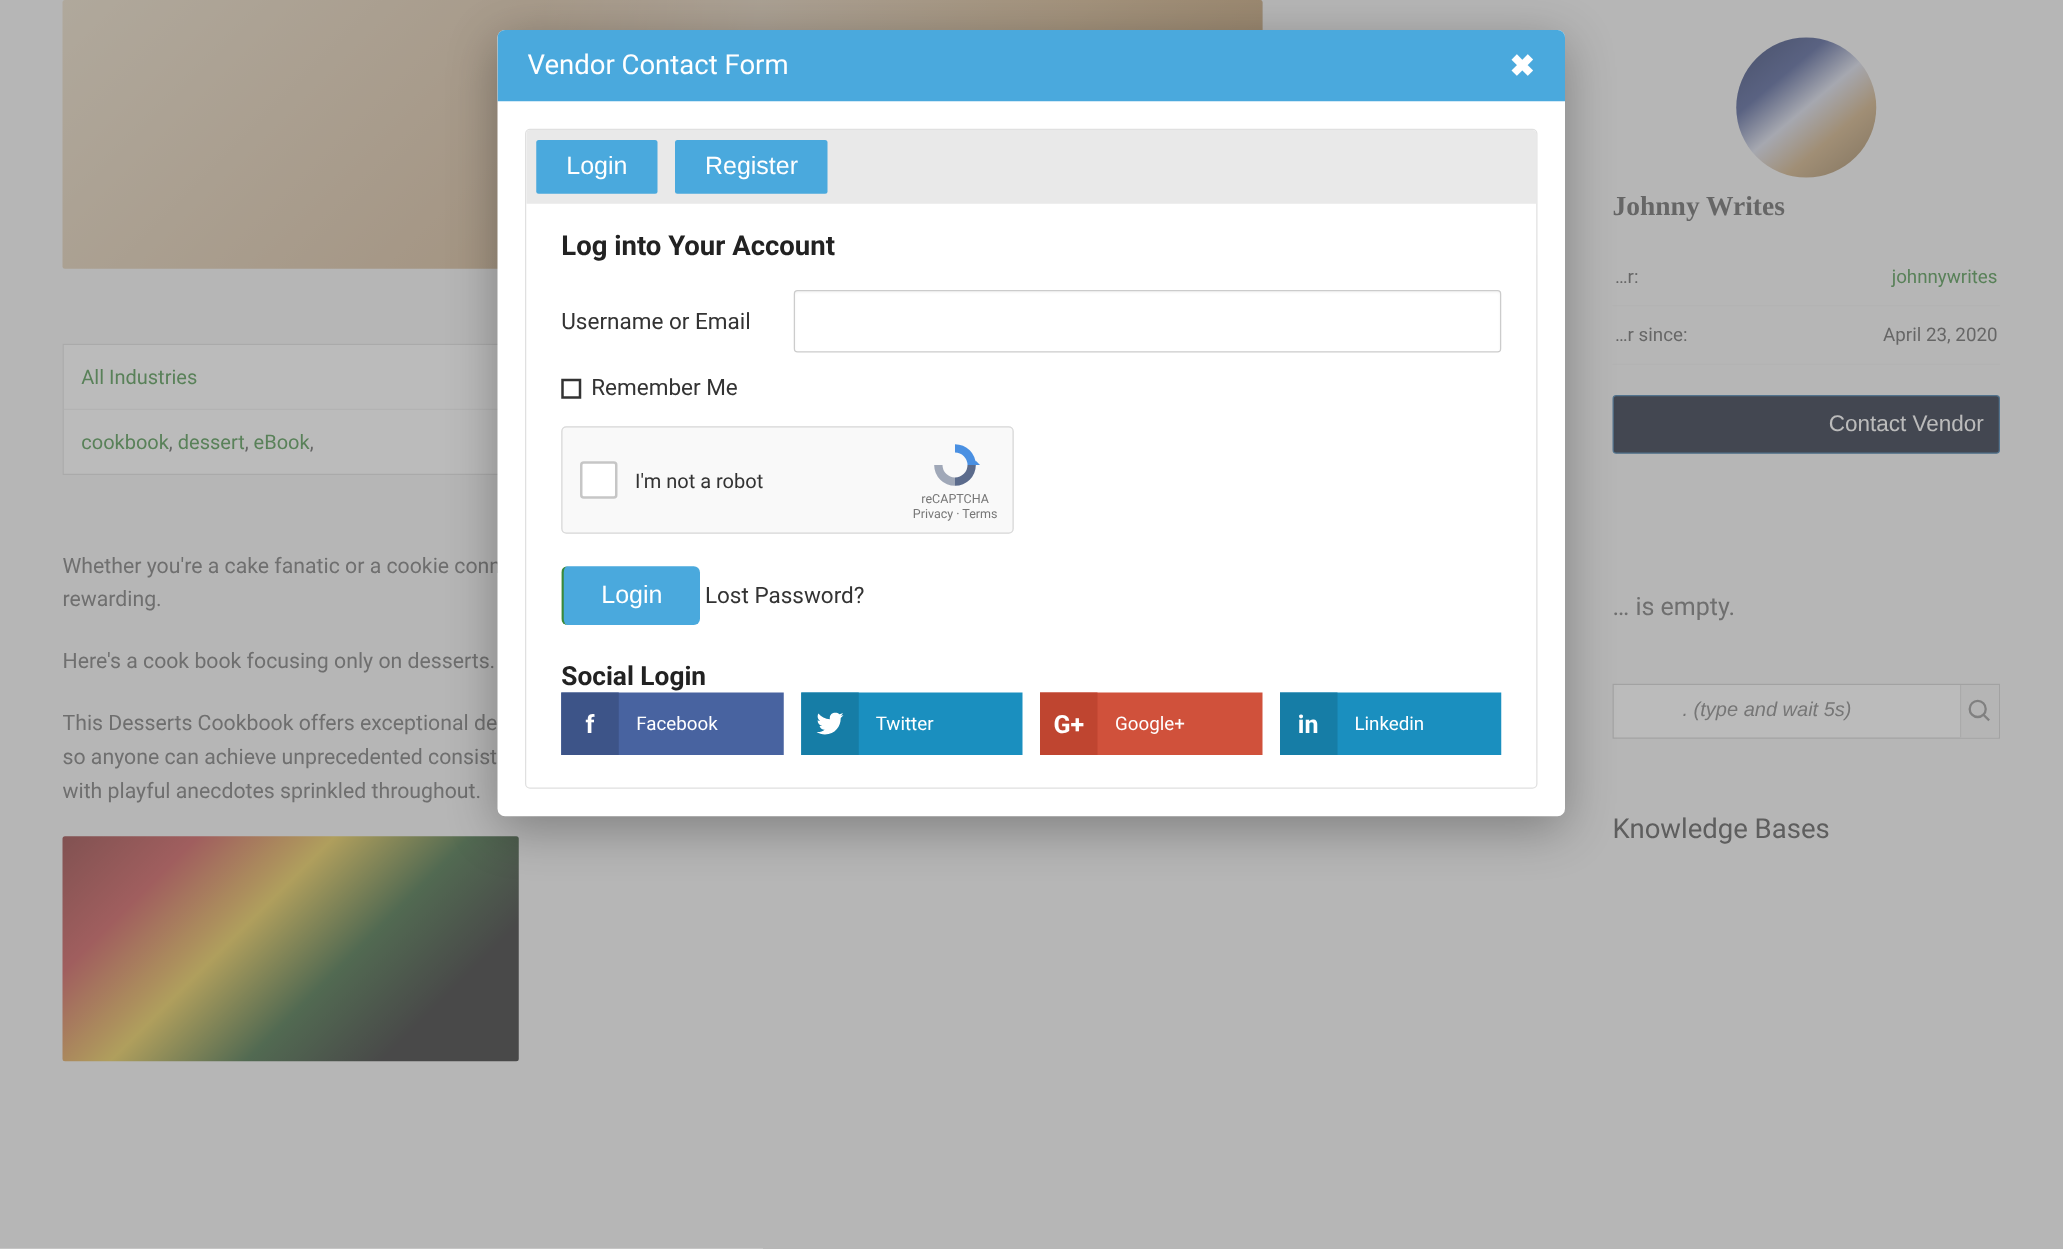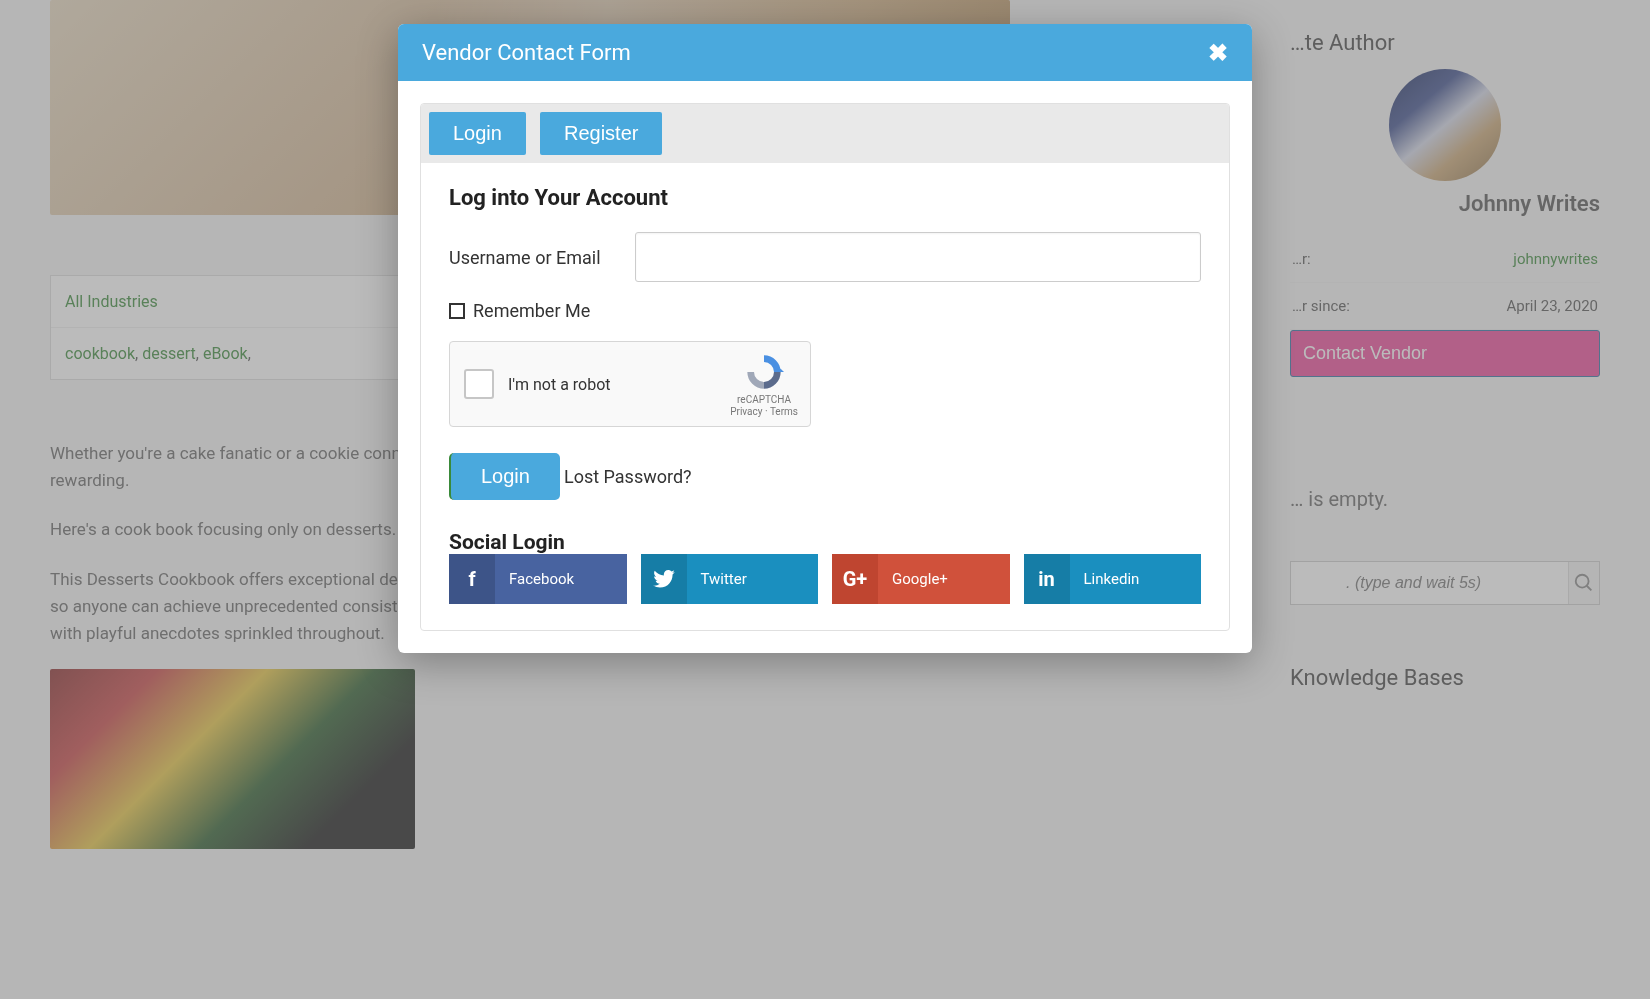--- a/index.html
+++ b/index.html
@@ -73,45 +73,47 @@
   }
   .avatar {
     width: 112px;
     height: 112px;
     border-radius: 50%;
     margin: 0 auto 10px;
     background: linear-gradient(140deg,#1a2a5c 0%,#3c4d8c 30%,#d4d8e8 50%,#c9a573 70%,#8b6f47 100%);
     display: block;
   }
   .author-name {
-    text-align: right;
+    text-align: left;
     font-size: 22px;
     font-weight: 600;
     color: #555;
     margin-bottom: 20px;
+    font-family: Liberation Serif, serif;
   }
   .meta-row {
     display: flex;
     justify-content: space-between;
     padding: 14px 2px;
     border-bottom: 1px solid #eee;
     font-size: 15px;
   }
   .meta-row:last-of-type { border-bottom: none; }
   .meta-row .val { color: #555; }
   .meta-row .val.link { color: #3a8a3a; }
   .contact-btn {
     display: block;
     width: 100%;
-    background: #ec4899;
+    margin-top: 24px;
+    background: #0f172a;
     color: #fff;
     border: 1px solid #2c6fa3;
     padding: 12px;
     font-size: 18px;
-    text-align: left;
+    text-align: right;
     border-radius: 3px;
     cursor: pointer;
   }
   .empty-note {
     margin-top: 110px;
     font-size: 20px;
     color: #666;
   }
   .search-wrap {
     margin-top: 50px;
@@ -352,21 +354,20 @@
     </div>
     <div class="body-text">
       <p>Whether you're a cake fanatic or a cookie connoisseur, there's no denying that desserts are one of life's greatest pleasures. And creating them at home can be rewarding.</p>
       <p>Here's a cook book focusing only on desserts.</p>
       <p>This Desserts Cookbook offers exceptional desserts recipes for home cooks of all skill levels, using simple immersion circulators and accessible ingredients so anyone can achieve unprecedented consistency, taste, and culinary delight. Each recipe includes snapshots of the process as well as finishing directions, with playful anecdotes sprinkled throughout.</p>
     </div>
     <div class="bottom-img"></div>
   </div>
 
   <div class="right-col">
-    <div class="author-title">…te Author</div>
     <div class="avatar"></div>
     <div class="author-name">Johnny Writes</div>
     <div class="meta-row">
       <span>…r:</span>
       <span class="val link">johnnywrites</span>
     </div>
     <div class="meta-row">
       <span>…r since:</span>
       <span class="val">April 23, 2020</span>
     </div>

